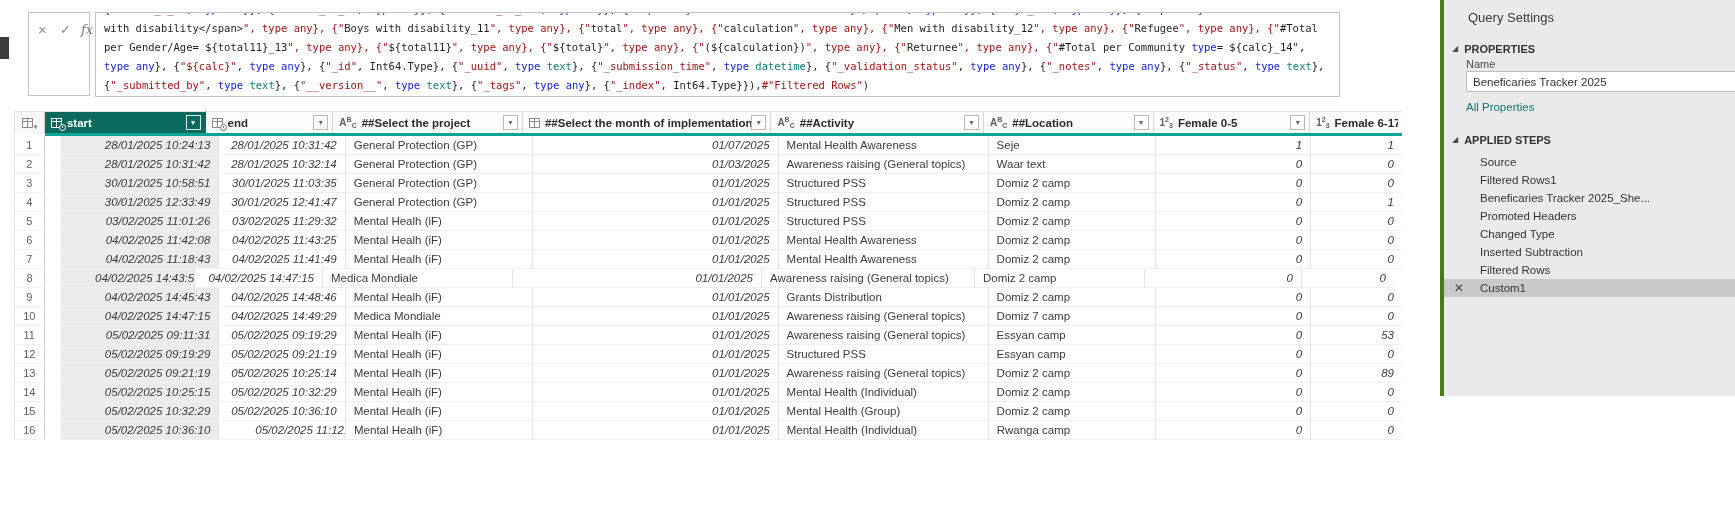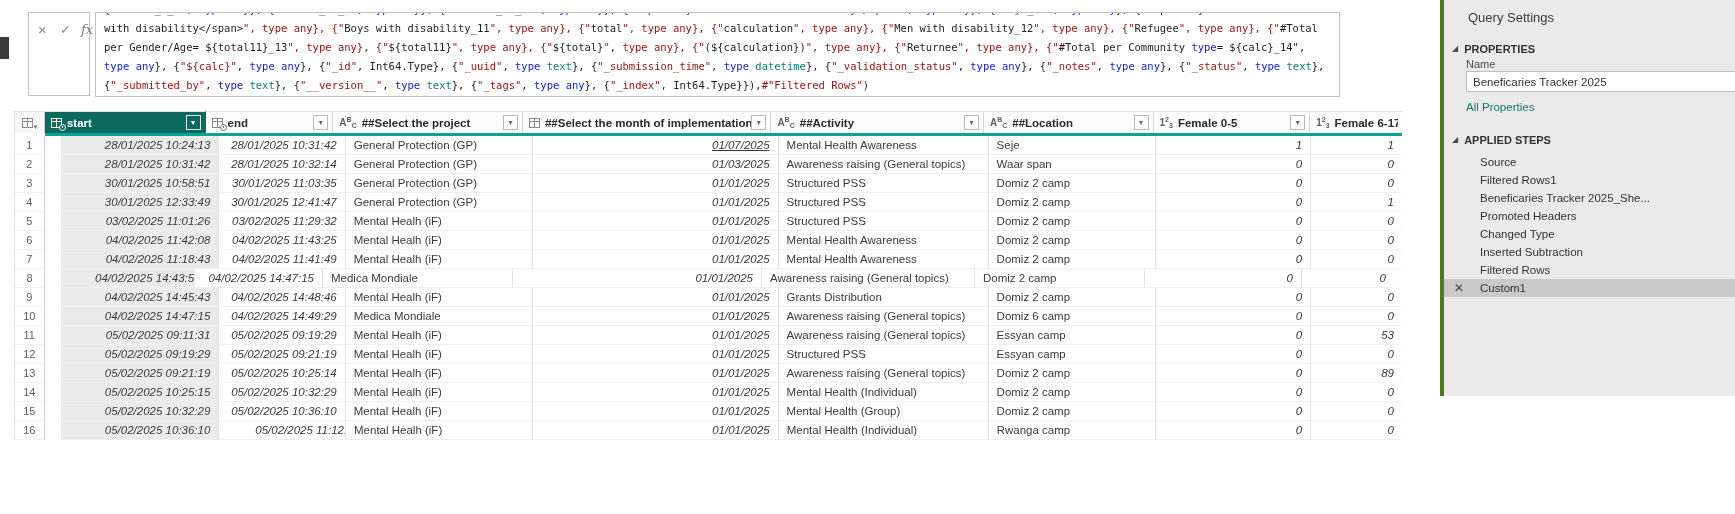--- a/index.html
+++ b/index.html
@@ -187,34 +187,34 @@
         </div>
       </div>
     <div class="accent"></div>
     <div class="gbody">
 
     <div class="grow">
           <div class="rnum">1</div>
           <div class="gcell num selcol" style="width: 161px;">28/01/2025 10:24:13</div>
           <div class="gcell num" style="width: 128px;">28/01/2025 10:31:42</div>
           <div class="gcell txt" style="width: 190px;">General Protection (GP)</div>
-          <div class="gcell num" style="width: 249px; text-decoration: underline;">01/07/2025</div>
+          <div class="gcell num" style="width: 249px;">01/07/2025</div>
           <div class="gcell txt" style="width: 213px;">Mental Health Awareness</div>
           <div class="gcell txt" style="width: 170px;">Seje</div>
           <div class="gcell num" style="width: 157px;">1</div>
           <div class="gcell num noborder" style="width: 92px;">1</div>
         </div>
         <div class="grow">
           <div class="rnum">2</div>
           <div class="gcell num selcol" style="width: 161px;">28/01/2025 10:31:42</div>
           <div class="gcell num" style="width: 128px;">28/01/2025 10:32:14</div>
           <div class="gcell txt" style="width: 190px;">General Protection (GP)</div>
           <div class="gcell num" style="width: 249px;">01/03/2025</div>
           <div class="gcell txt" style="width: 213px;">Awareness raising (General topics)</div>
-          <div class="gcell txt" style="width: 170px;">Waar span</div>
+          <div class="gcell txt" style="width: 170px;">Waar text</div>
           <div class="gcell num" style="width: 157px;">0</div>
           <div class="gcell num noborder" style="width: 92px;">0</div>
         </div>
         <div class="grow">
           <div class="rnum">3</div>
           <div class="gcell num selcol" style="width: 161px;">30/01/2025 10:58:51</div>
           <div class="gcell num" style="width: 128px;">30/01/2025 11:03:35</div>
           <div class="gcell txt" style="width: 190px;">General Protection (GP)</div>
           <div class="gcell num" style="width: 249px;">01/01/2025</div>
           <div class="gcell txt" style="width: 213px;">Structured PSS</div>
@@ -288,21 +288,21 @@
           <div class="gcell num" style="width: 157px;">0</div>
           <div class="gcell num noborder" style="width: 92px;">0</div>
         </div>
         <div class="grow">
           <div class="rnum">10</div>
           <div class="gcell num selcol" style="width: 161px;">04/02/2025 14:47:15</div>
           <div class="gcell num" style="width: 128px;">04/02/2025 14:49:29</div>
           <div class="gcell txt" style="width: 190px;">Medica Mondiale</div>
           <div class="gcell num" style="width: 249px;">01/01/2025</div>
           <div class="gcell txt" style="width: 213px;">Awareness raising (General topics)</div>
-          <div class="gcell txt" style="width: 170px;">Domiz 6 camp</div>
+          <div class="gcell txt" style="width: 170px;">Domiz 7 camp</div>
           <div class="gcell num" style="width: 157px;">0</div>
           <div class="gcell num noborder" style="width: 92px;">0</div>
         </div>
         <div class="grow">
           <div class="rnum">11</div>
           <div class="gcell num selcol" style="width: 161px;">05/02/2025 09:11:31</div>
           <div class="gcell num" style="width: 128px;">05/02/2025 09:19:29</div>
           <div class="gcell txt" style="width: 190px;">Mental Healh (iF)</div>
           <div class="gcell num" style="width: 249px;">01/01/2025</div>
           <div class="gcell txt" style="width: 213px;">Awareness raising (General topics)</div>

